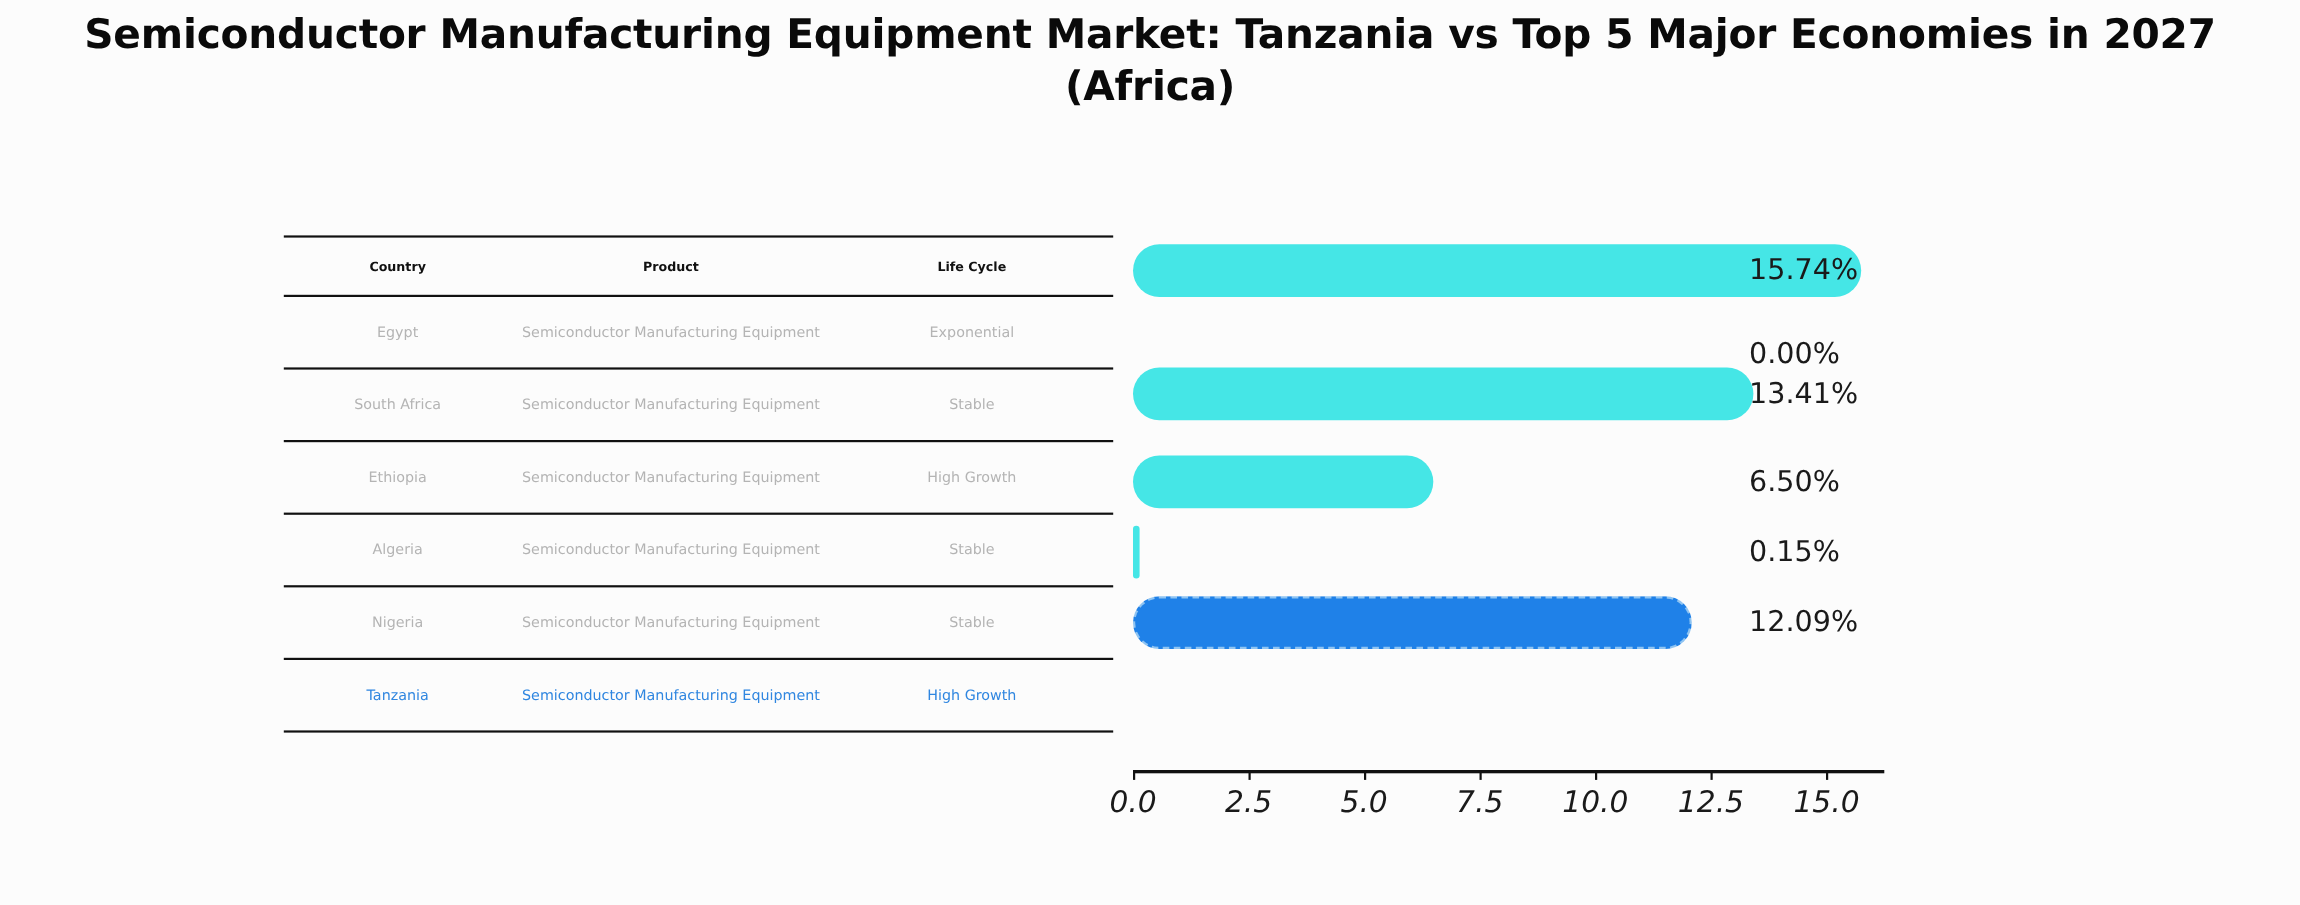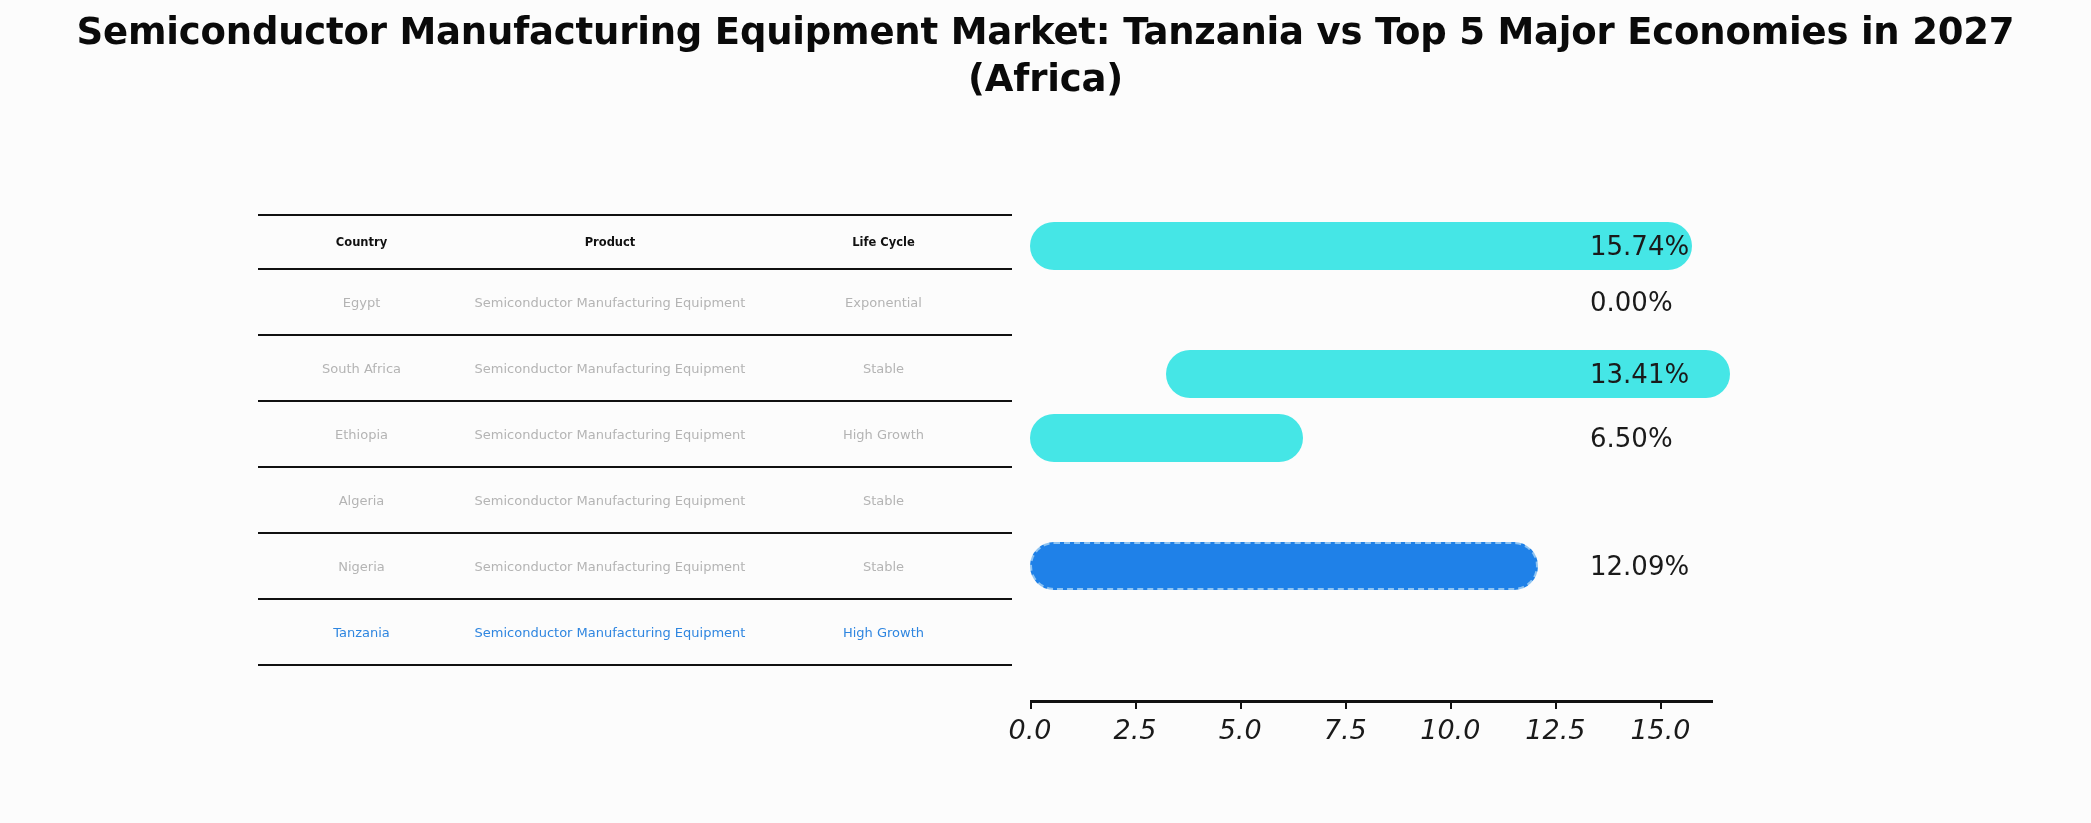--- a/index.html
+++ b/index.html
@@ -206,30 +206,34 @@
         </div>
         <div class="rule"></div>
       </div>
   </div>
 
   <div id="chart-panel">
       <div class="bar-row" style="top: 0px; width: 700px;">
         <div class="bar" style="width: 661.564px;"></div>
         <div class="bar-value">15.74%</div>
       </div>
-      <div class="bar-row" style="top: 56px; width: 700px;">
+      <div class="bar-row" style="top: 76px; width: 700px;">
         <div class="bar-value">0.00%</div>
       </div>
-      <div class="bar-row" style="top: 128px; width: 700px; justify-content: flex-end;">
+      <div class="bar-row" style="top: 112px; width: 700px;">
         <div class="bar" style="width: 563.633px;"></div>
         <div class="bar-value">13.41%</div>
       </div>
       <div class="bar-row" style="top: 192px; width: 700px;">
         <div class="bar" style="width: 273.2px;"></div>
         <div class="bar-value">6.50%</div>
+      </div>
+      <div class="bar-row" style="top: 256px; width: 700px;">
+        <div class="bar sliver" style="width: 6.30462px;"></div>
+        <div class="bar-value">0.15%</div>
       </div>
       <div class="bar-row" style="top: 320px; width: 700px; text-align: center;">
         <div class="bar highlight" style="width: 508.152px;"></div>
         <div class="bar-value">12.09%</div>
       </div>
     </div>
 
   <div id="axis">
     <div id="axis-line"></div>
   <div class="tick" style="left: 0px;"></div>

